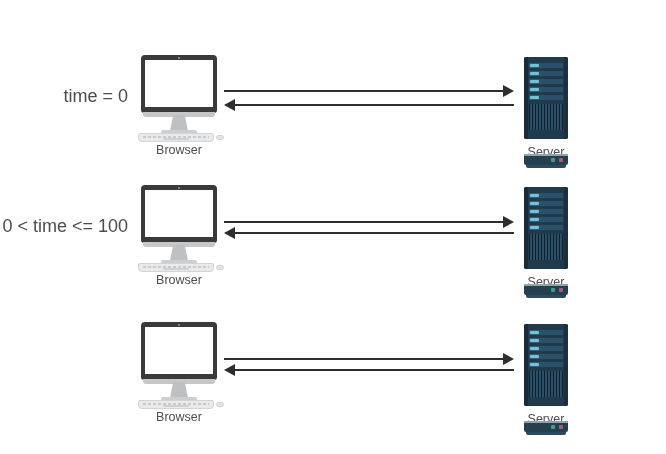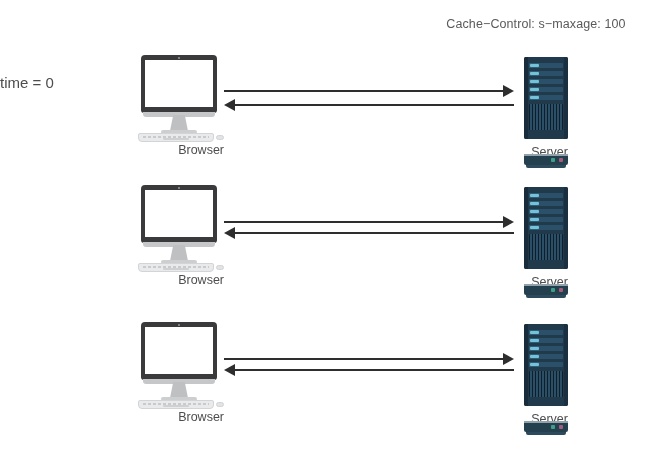--- a/index.html
+++ b/index.html
@@ -44,24 +44,24 @@
     height: 120px;
   }
   .row-1 { top: 55px; }
   .row-2 { top: 185px; }
   .row-3 { top: 322px; }
 
   
   .time-label {
     position: absolute;
     left: 0;
-    top: 19px;
+    top: 31px;
     width: 128px;
-    text-align: left;
-    font-size: 15px;
+    text-align: right;
+    font-size: 18px;
     color: #4d4d4d;
     white-space: nowrap;
   }
 
   
   .node-browser {
     position: absolute;
     left: 134px;
     top: 0;
     width: 90px;
@@ -270,21 +270,21 @@
     background: #2c4a5b;
     border-radius: 0 0 2px 2px;
   }
 
   
   .node-caption {
     position: absolute;
     top: 88px;
     left: 0;
     width: 100%;
-    text-align: right;
+    text-align: center;
     font-size: 12.5px;
     color: #4d4d4d;
     white-space: nowrap;
   }
   .node-server .node-caption { top: 90px; width: 44px; }
 
   
   .arrows {
     position: absolute;
     left: 224px;
@@ -329,21 +329,20 @@
   .row-2 .arrow-right { top: 31px; }
   .row-2 .arrow-left  { top: 42px; }
   .row-3 .arrow-right { top: 31px; }
   .row-3 .arrow-left  { top: 42px; }
 </style>
 </head>
 <body>
 
 <div class="canvas">
 
-  <div class="header-note">Cache−Control: s−maxage: 100</div>
 
   <div class="row row-1">
     <div class="time-label">time = 0</div>
 
     <div class="node-browser">
       <div class="monitor">
         <div class="monitor-cam"></div>
         <div class="monitor-screen"></div>
         <div class="monitor-chin"></div>
       </div>
@@ -379,20 +378,21 @@
       <div class="server-base">
         <div class="led led-green"></div>
         <div class="led led-pink"></div>
       </div>
       <div class="server-foot"></div>
       <div class="node-caption">Server</div>
     </div>
   </div>
 
   <div class="row row-2">
+    <div class="time-label">0 &lt; time &lt;= 100</div>
 
     <div class="node-browser">
       <div class="monitor">
         <div class="monitor-cam"></div>
         <div class="monitor-screen"></div>
         <div class="monitor-chin"></div>
       </div>
       <div class="stand-neck"></div>
       <div class="stand-foot"></div>
       <div class="keyboard"></div>

